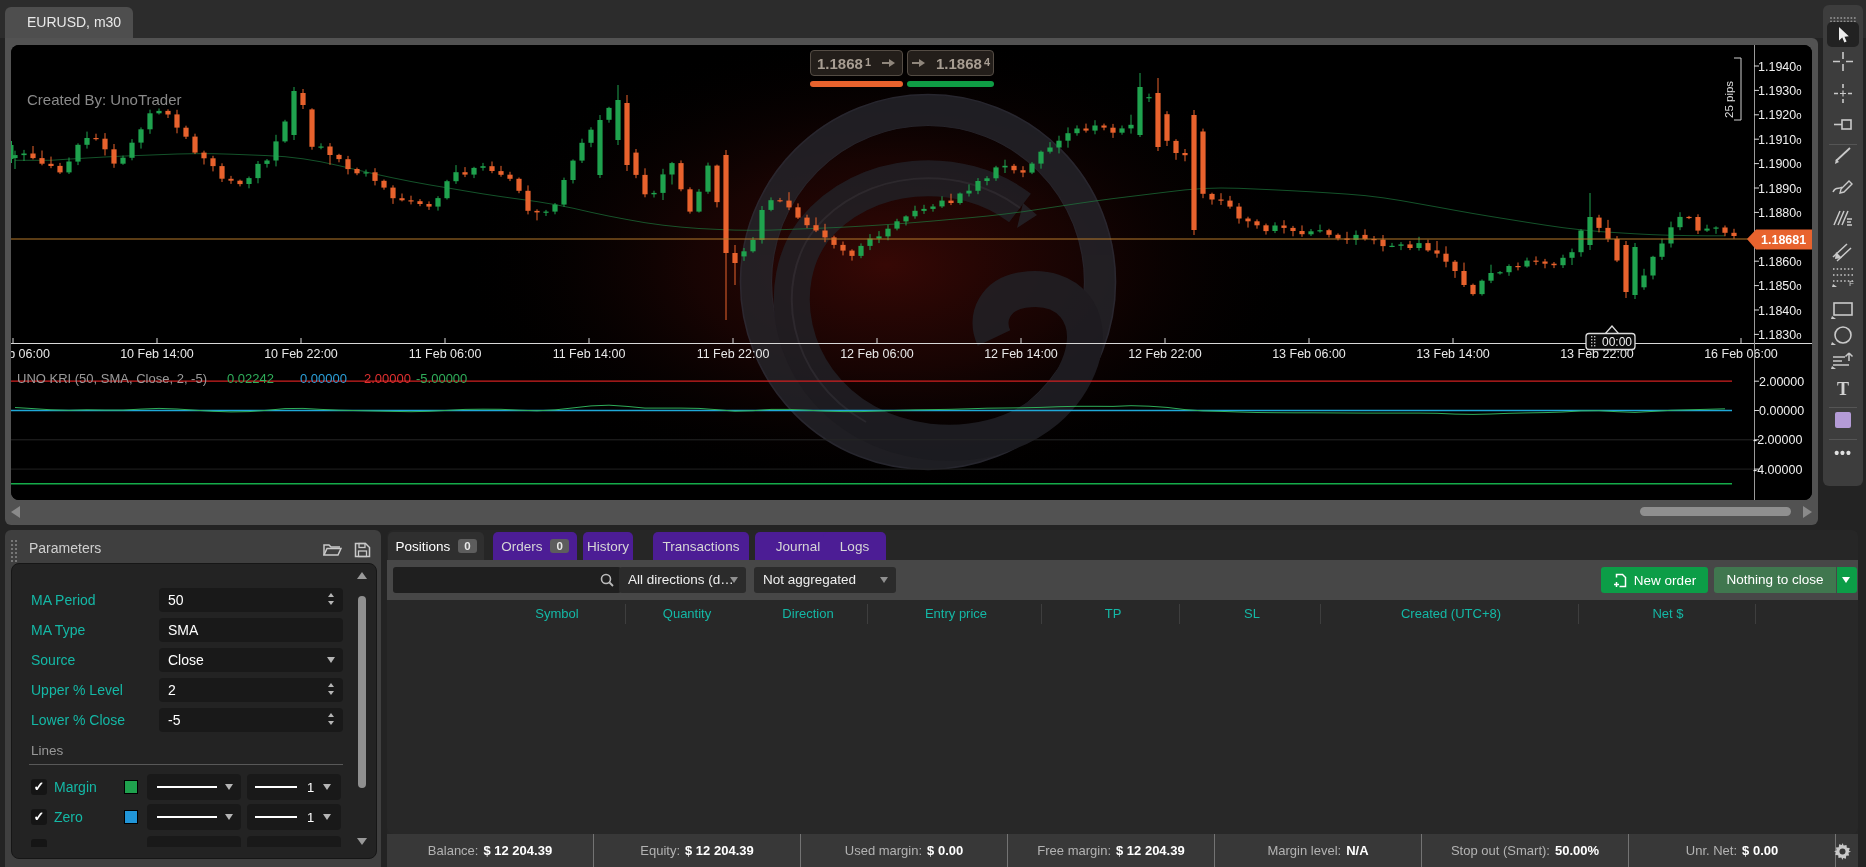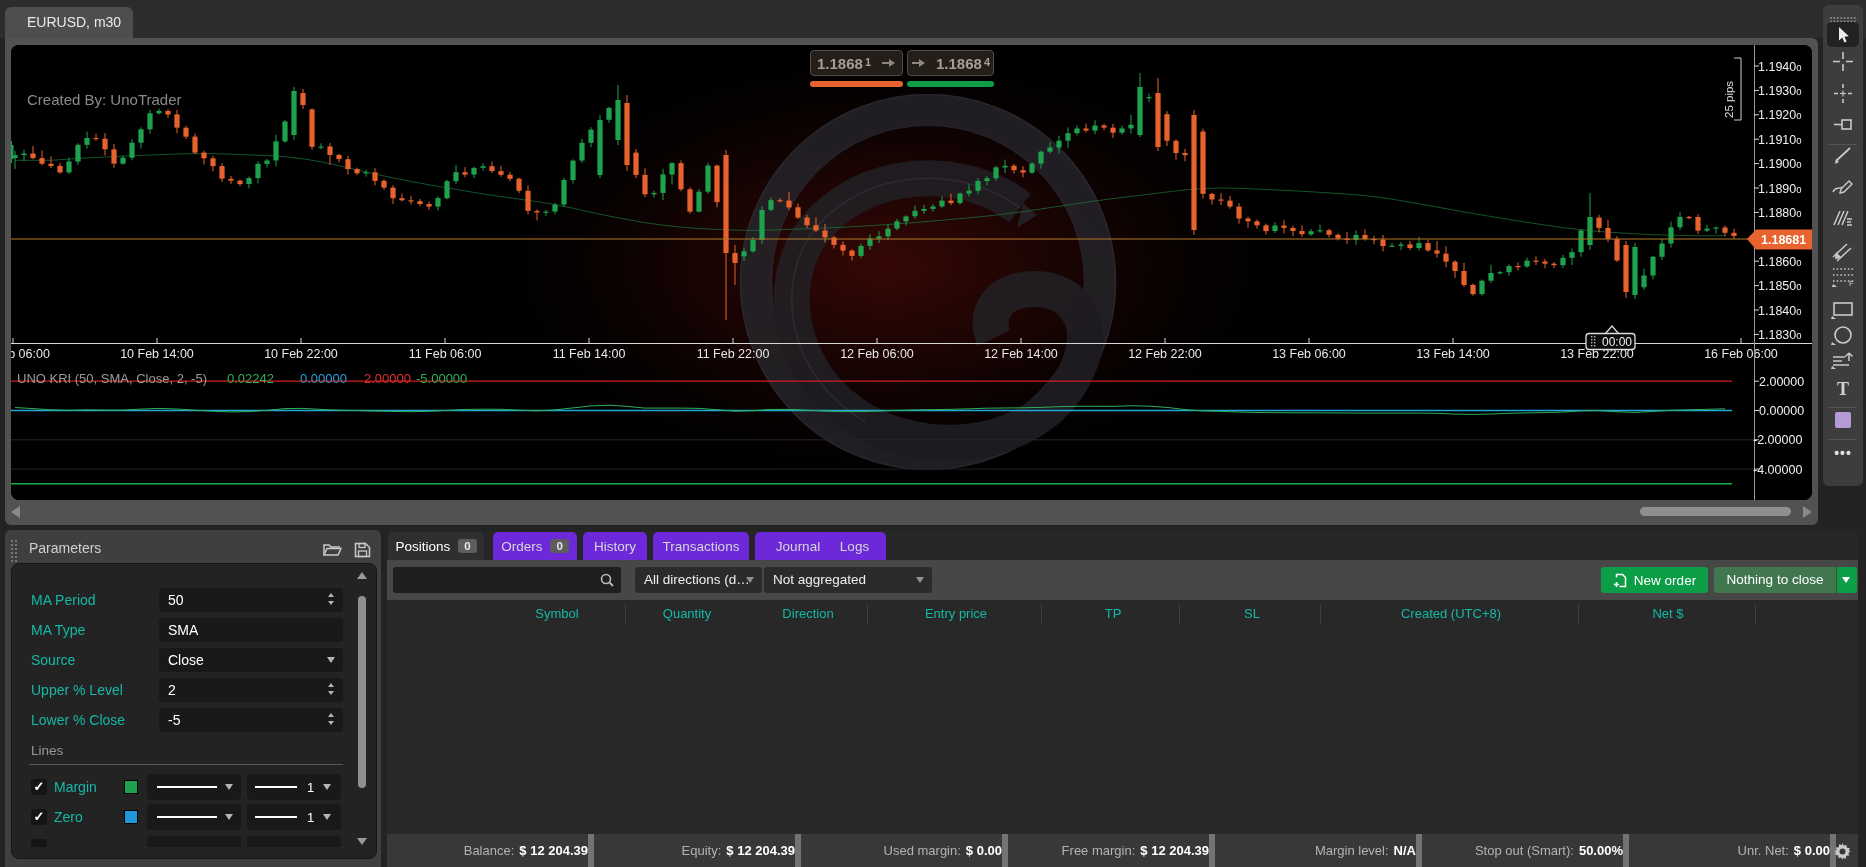--- a/index.html
+++ b/index.html
@@ -27,35 +27,35 @@
 .spin .u{display:block;width:0;height:0;border-left:3.5px solid transparent;border-right:3.5px solid transparent;border-bottom:4.5px solid #b5b5b5;margin-bottom:4px}
 .spin .d{display:block;width:0;height:0;border-left:3.5px solid transparent;border-right:3.5px solid transparent;border-top:4.5px solid #b5b5b5}
 .ddarr{width:0;height:0;border-left:4.5px solid transparent;border-right:4.5px solid transparent;border-top:6px solid #b5b5b5}
 .chk{position:absolute;left:19px;width:16px;height:16px;background:#151515;border-radius:3px;color:#fff;font-size:13px;font-weight:bold;text-align:center;line-height:16px}
 .swatch{position:absolute;left:112px;width:14px;height:14px;border:1px solid #000}
 .ldrop{position:absolute;width:94px;height:26px;background:#191919;border-radius:4px;display:flex;align-items:center}
 #pscroll{position:absolute;left:343px;top:8px;width:14px;height:280px}
 #pthumb{position:absolute;left:3px;top:24px;width:8px;height:192px;background:#8f8f8f;border-radius:4px}
 
 #positions{position:absolute;left:387px;top:530px;width:1471px;height:337px;background:#262626;border-radius:6px 6px 0 0;overflow:hidden}
-.tb{position:absolute;top:2px;height:28px;background:#6d28d9;border-radius:5px 5px 0 0;color:#d6d6d6;font-size:13.5px;display:flex;align-items:center;justify-content:center;gap:8px}
+.tb{position:absolute;top:2px;height:28px;background:#4c1d95;border-radius:5px 5px 0 0;color:#d6d6d6;font-size:13.5px;display:flex;align-items:center;justify-content:center;gap:8px}
 .badge{background:#5d5d5d;border-radius:3px;color:#e8e8e8;font-size:11.5px;padding:1px 6px;font-weight:bold}
 #ptoolbar{position:absolute;left:0;top:30px;width:1471px;height:40px;background:#474747}
 #search{position:absolute;left:6px;top:7px;width:228px;height:26px;background:#1f1f1f;border-radius:3px}
 .pdrop{position:absolute;top:7px;height:26px;background:#2b2b2b;border-radius:3px;color:#efefef;font-size:13.5px;line-height:26px;padding-left:9px}
 .pdrop .ddarr{position:absolute;right:8px;top:10px;border-top-color:#909090}
 #neworder{position:absolute;left:1214px;top:7px;width:107px;height:26px;background:#0c9d47;border-radius:3px;color:#fff;font-size:13.5px;display:flex;align-items:center;justify-content:center;gap:7px}
 #nothing{position:absolute;left:1327px;top:7px;width:122px;height:26px;background:#40774f;border-radius:3px 0 0 3px;color:#fff;font-size:13.5px;text-align:center;line-height:26px}
 #notharr{position:absolute;left:1450px;top:7px;width:20px;height:26px;background:#0c9d47;border-radius:0 3px 3px 0}
 #thead{position:absolute;left:0;top:70px;width:1471px;height:28px;background:#282828;color:#14b8a6;font-size:13px}
 #tbody{position:absolute;left:0;top:98px;width:1471px;height:206px;background:#282828;border-radius:0 0 6px 6px}
 .hsep{position:absolute;top:4px;width:1px;height:20px;background:#3e3e3e}
 .th{position:absolute;top:6px;transform:translateX(-50%)}
 #statusbar{position:absolute;left:0;top:304px;width:1471px;height:33px;background:#383838;display:flex}
-.scell{flex:0 0 207px;display:flex;align-items:center;justify-content:flex-end;gap:5px;font-size:13px;color:#b3b3b3;border-right:6px solid #737373}
+.scell{flex:0 0 207px;display:flex;align-items:center;justify-content:center;gap:5px;font-size:13px;color:#b3b3b3;border-right:1px solid #737373}
 .scell b{color:#fff;font-weight:bold}
 .scell:last-child{flex:1;border-right:none}
 </style></head>
 <body>
 <div id="topstrip"></div>
 <div id="tab1">EURUSD, m30</div>
 <div id="frame"></div>
 <div id="chart">
 <svg width="1801" height="455" viewBox="0 0 1801 455" style="position:absolute;left:0;top:0">
 <defs>
@@ -527,33 +527,33 @@
       <div id="pscroll">
         <div style="position:absolute;left:2px;top:0;width:0;height:0;border-left:5px solid transparent;border-right:5px solid transparent;border-bottom:7px solid #999"></div>
         <div id="pthumb"></div>
         <div style="position:absolute;left:2px;top:266px;width:0;height:0;border-left:5px solid transparent;border-right:5px solid transparent;border-top:7px solid #999"></div>
       </div>
 </div>
 </div>
 <div id="positions">
 <div class="tb" style="left:1px;width:96px;background:#2f2f2f;color:#fff">Positions<span class="badge">0</span></div>
 <div class="tb" style="left:106px;width:84px">Orders<span class="badge">0</span></div>
-<div class="tb" style="left:196px;width:64px">History</div>
+<div class="tb" style="left:196px;width:50px">History</div>
 <div class="tb" style="left:266px;width:96px">Transactions</div>
 <div class="tb" style="left:368px;width:86px">Journal</div>
 <div class="tb" style="left:436px;width:63px">Logs</div>
 <div id="ptoolbar">
  <div id="search">
         <svg style="position:absolute;right:6px;top:5px" width="16" height="16">
           <circle cx="7" cy="7" r="4.5" fill="none" stroke="#bbb" stroke-width="1.6"></circle>
           <path d="M10.5 10.5L14 14" stroke="#bbb" stroke-width="1.8"></path>
         </svg>
       </div>
- <div class="pdrop" style="left:248px;width:127px">All directions (d…<span class="ddarr"></span></div>
- <div class="pdrop" style="left:377px;width:168px">Not aggregated<span class="ddarr"></span></div>
+ <div class="pdrop" style="left:232px;width:127px">All directions (d…<span class="ddarr"></span></div>
+ <div class="pdrop" style="left:367px;width:142px">Not aggregated<span class="ddarr"></span></div>
  <div id="neworder"><svg width="14" height="15">
           <path d="M3.5 4.5 v-3 h6 l3 3 v9 h-6" fill="none" stroke="#fff" stroke-width="1.5"></path>
           <path d="M1 11.5 h5 M3.5 9 v5" stroke="#fff" stroke-width="1.5"></path>
         </svg>New order</div>
  <div id="nothing">Nothing to close</div>
  <div id="notharr">
         <span class="ddarr" style="position:absolute;left:5px;top:10px;border-top-color:#fff"></span>
       </div>
 </div>
 <div id="thead">

